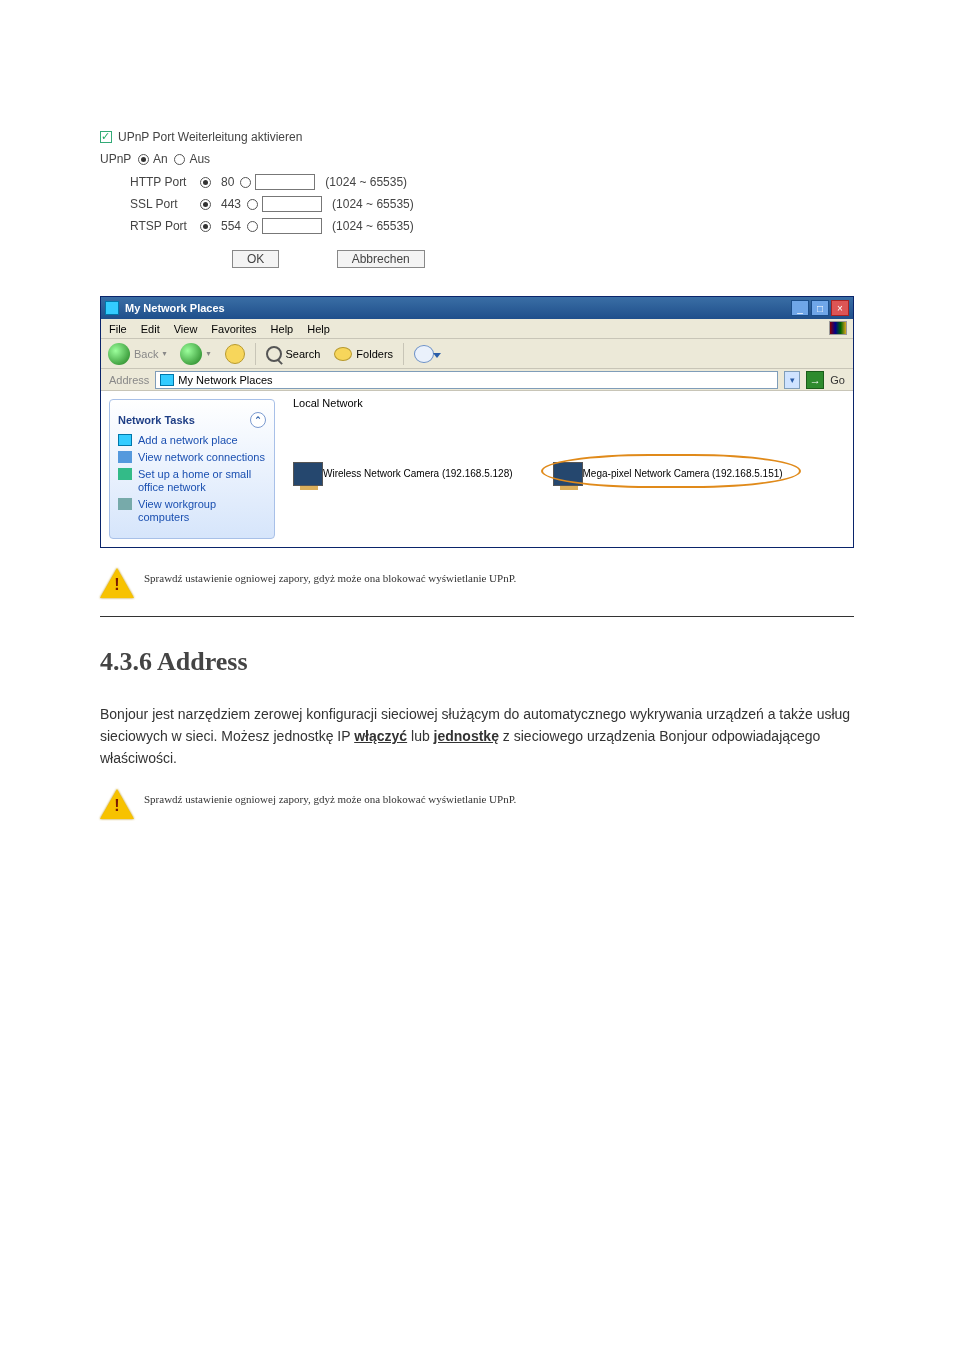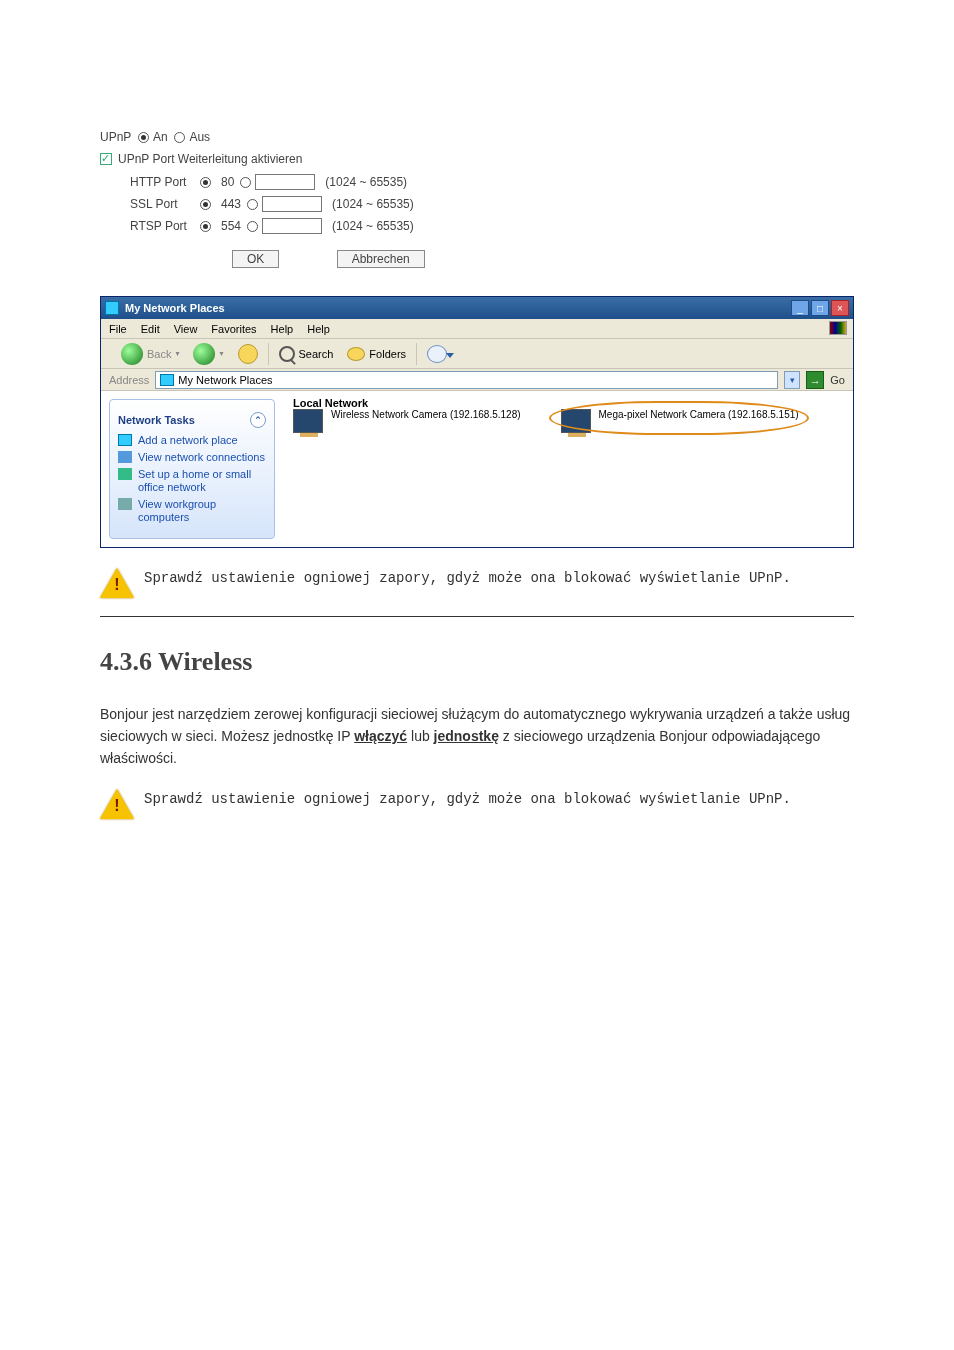--- a/index.html
+++ b/index.html
@@ -28,21 +28,21 @@
   
   .explorer { margin-top:28px; border:1px solid #0a246a; background:#f0abfc; font-size:11px; color:#000; position:relative; }
   .titlebar { height:22px; background:linear-gradient(to bottom,#3a6ea5 0%, #1f4f8b 100%); display:flex; align-items:center; padding:0 4px; color:#fff; justify-content:space-between; }
   .titlebar .left { display:flex; align-items:center; gap:6px; }
   .tb-icon { width:14px; height:14px; background:#3cf; border:1px solid #07a; }
   .titlebar .caps { display:flex; gap:2px; }
   .cap { width:18px; height:16px; background:#6fa6e8; border:1px solid #1a4d8a; color:#fff; font-size:10px; display:flex; align-items:center; justify-content:center; }
   .cap.close { background:#d55; border-color:#a22; }
   .menubar { height:20px; background:#ece9d8; display:flex; align-items:center; gap:14px; padding:0 8px; border-bottom:1px solid #c8c5b7; position:relative; }
   .menubar .flag { position:absolute; right:6px; top:2px; width:18px; height:14px; background:linear-gradient(90deg,#8b0000,#00008b,#006400,#daa520); border:1px solid #999; }
-  .toolbar { height:30px; background:#ece9d8; display:flex; align-items:center; gap:6px; padding:0 16px; border-bottom:1px solid #c8c5b7; }
+  .toolbar { height:30px; background:#ece9d8; display:flex; align-items:center; gap:6px; padding:0 3px; border-bottom:1px solid #c8c5b7; }
   .tb-btn { display:flex; align-items:center; gap:4px; padding:2px 4px; }
   .ico { width:22px; height:22px; border-radius:50%; }
   .ico.back { background:radial-gradient(circle at 35% 35%, #9cff9c, #1a7a1a); }
   .ico.fwd  { background:radial-gradient(circle at 35% 35%, #9cff9c, #1a7a1a); }
   .ico.up   { width:20px; height:20px; background:#f7d65b; border:1px solid #b89a2e; }
   .ico.search { width:16px; height:16px; border:2px solid #555; border-radius:50%; position:relative; }
   .ico.search::after { content:""; position:absolute; width:6px; height:2px; background:#555; bottom:-3px; right:-3px; transform:rotate(45deg); }
   .ico.folders { width:18px; height:14px; background:#f7d65b; border:1px solid #b89a2e; }
   .ico.views { width:20px; height:18px; border:1px solid #6a8fc7; background:#eaf1fb; position:relative; }
   .ico.views::after { content:""; position:absolute; right:-8px; top:7px; border-left:4px solid transparent; border-right:4px solid transparent; border-top:5px solid #2a5da8; }
@@ -61,60 +61,60 @@
   .side-panel h4 .collapse { width:16px; height:16px; border:1px solid #7a9ad0; border-radius:50%; background:#fff; color:#2a5da8; font-size:9px; display:flex; align-items:center; justify-content:center; }
   .side-panel ul { list-style:none; }
   .side-panel li { display:flex; align-items:flex-start; gap:6px; margin-bottom:4px; color:#1a4fb0; font-size:11px; line-height:13px; }
   .side-ico { width:14px; height:12px; flex-shrink:0; }
   .side-ico.s1 { background:#3cf; border:1px solid #07a; }
   .side-ico.s2 { background:#59d; }
   .side-ico.s3 { background:#3b8; }
   .side-ico.s4 { background:#7aa; }
 
   .main { flex:1; padding:6px 10px; }
-  .main h5 { font-size:11px; font-weight:bold; }
+  .main h5 { font-size:11px; font-weight:normal; margin-bottom:8px; }
   .devs { display:flex; gap:40px; }
-  .dev { display:flex; gap:8px; align-items:flex-start; }
+  .dev { display:flex; align-items:center;margin-top:45px; }
   .dev .screen { width:30px; height:24px; background:#25476e; border:1px solid #555; position:relative; }
   .dev .screen::after { content:""; position:absolute; bottom:-5px; left:6px; width:18px; height:4px; background:#dcb05c; }
   .dev .txt { font-size:10px; line-height:12px; }
 
   
   .para { font-family: Verdana, sans-serif; font-size:14px; color:#333; line-height:22px; }
   .warning-row { display:flex; align-items:flex-start; gap:10px; margin-top:20px; }
   .warn-icon { width:34px; height:30px; position:relative; flex-shrink:0; }
   .warn-tri { width:0; height:0; border-left:17px solid transparent; border-right:17px solid transparent; border-bottom:30px solid #f7c200; filter: drop-shadow(0 0 1px #b48a00); }
   .warn-icon .bang { position:absolute; top:8px; left:0; width:34px; text-align:center; font-weight:bold; color:#7a1a00; font-size:16px; }
-  .warning-row .wtxt { font-family: Liberation Mono, monospace; font-size:14px; line-height:20px; }
+  .warning-row .wtxt { font-family: Liberation Serif, serif; font-size:11px; line-height:20px; }
 
   .hr { border:none; border-top:1px solid #333; margin:18px 0 30px; }
 
   h2.section { font-family: Georgia, 'Times New Roman', serif; font-size:26px; color:#444; font-weight:bold; margin-bottom:26px; }
   .bold-inline { font-weight:bold;text-decoration:underline; }
   h3.sub { font-size:16px; font-weight:bold; margin-top:26px; margin-bottom:6px; }
 
 </style>
 </head>
 <body>
 
 <div class="page">
 
   <div class="settings">
+    <div class="settings-row">
+      <span class="chk checked"></span>
+      <span>UPnP Port Weiterleitung aktivieren</span>
+    </div>
     <div class="settings-row">
       <span class="lbl">UPnP</span>
       &nbsp;&nbsp;
       <span class="radio checked radio-plain"></span>
       <span>An</span>
       &nbsp;&nbsp;
       <span class="radio"></span>
       <span>Aus</span>
-    </div>
-    <div class="settings-row">
-      <span class="chk checked"></span>
-      <span>UPnP Port Weiterleitung aktivieren</span>
     </div>
     <div class="port-table">
       <div class="prow">
         <span class="pname">HTTP Port</span>
         <span class="radio checked radio-plain"></span>
         <span class="pval">80</span>
         <span class="radio"></span>
         <input class="box" style="">
         <span class="range">(1024 ~ 65535)</span>
       </div>
@@ -246,21 +246,21 @@
   <div class="warning-row">
     <div class="warn-icon">
       <div class="warn-tri"></div>
         <div class="bang">!</div>
     </div>
     <div class="wtxt">Sprawdź ustawienie ogniowej zapory, gdyż może ona blokować wyświetlanie UPnP.</div>
   </div>
 
   <hr class="hr">
 
-  <h2 class="section">4.3.6 Wireless</h2>
+  <h2 class="section">4.3.6 Address</h2>
 
   <p class="para">
     <span>Bonjour jest narzędziem zerowej konfiguracji sieciowej służącym do automatycznego wykrywania urządzeń a także usług sieciowych w sieci. Możesz jednostkę IP </span><span class="bold-inline">włączyć</span><span> lub </span><span class="bold-inline">jednostkę</span><span> z sieciowego urządzenia Bonjour odpowiadającego właściwości.</span>
   </p>
 
   <div class="warning-row">
     <div class="warn-icon">
       <div class="warn-tri"></div>
         <div class="bang">!</div>
     </div>

